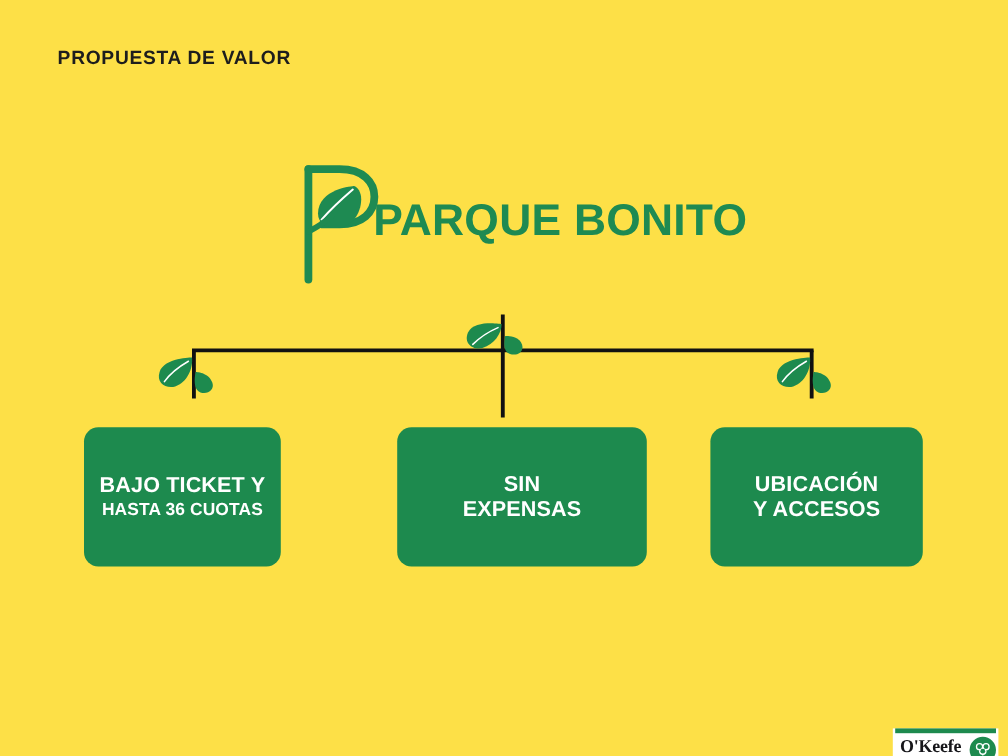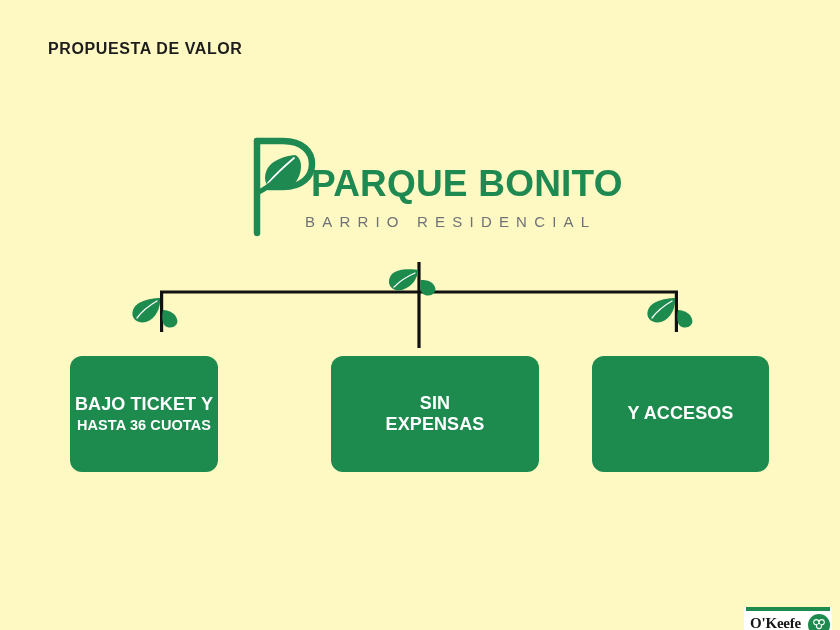--- a/index.html
+++ b/index.html
@@ -13,21 +13,21 @@
     position: relative;
     overflow: hidden;
     font-family: "Liberation Sans", sans-serif;
     background: #ffffff;
   }
 
   #slide {
     position: absolute;
     left: 0; top: 0;
     width: 840px; height: 630px;
-    background: #fef9c3;
+    background: #fde047;
   }
 
   
   #slide-title {
     position: absolute;
     left: 48px;
     top: 40px;
     font-size: 16px;
     font-weight: 800;
     letter-spacing: 0.6px;
@@ -87,21 +87,21 @@
     height: 116px;
     border-radius: 12px;
     background: #1d8a4e;
     display: flex;
     flex-direction: column;
     align-items: center;
     justify-content: center;
     box-sizing: border-box;
     padding: 6px 10px;
   }
-  #card-0 { left: 70px;  width: 148px; }
+  #card-0 { left: 70px;  width: 164px; }
   #card-1 { left: 331px; width: 208px; }
   #card-2 { left: 592px; width: 177px; }
 
   .card-line {
     color: #ffffff;
     font-weight: 800;
     font-size: 18px;
     line-height: 1.18;
     text-align: center;
     white-space: nowrap;
@@ -181,21 +181,20 @@
 
       <path d="M52 22 C52 22 22 24 22 45 C22 53 29 57 36 57 C50 57 58 45 58 33 C58 27 55 23 52 22 Z" fill="#1e8a52"></path>
 
       <path d="M51 25 C44 31 33 41 25 50" stroke="#ffffff" stroke-width="1.7" fill="none" stroke-linecap="round"></path>
 
       <path d="M14 60 C22 56 28 52 33 47" stroke="#1e8a52" stroke-width="5" stroke-linecap="round" fill="none"></path>
     </svg>
 
     <div id="brand-wordmark">PARQUE BONITO</div>
 
-    <div id="brand-subtitle">BARRIO RESIDENCIAL</div>
   </div>
 
   <svg id="connector" viewBox="0 0 600 115">
 
     <path d="M40 44 L558 44" stroke="#111111" stroke-width="3.2" fill="none"></path>
 
     <path d="M41.6 44 L41.6 84" stroke="#111111" stroke-width="3.2" fill="none"></path>
 
     <path d="M556.4 44 L556.4 84" stroke="#111111" stroke-width="3.2" fill="none"></path>
 
@@ -224,20 +223,21 @@
     <div class="card-line">BAJO TICKET Y</div>
     <div class="card-line sub">HASTA 36 CUOTAS</div>
   </div>
 
   <div class="card" id="card-1">
     <div class="card-line">SIN</div>
     <div class="card-line">EXPENSAS</div>
   </div>
 
   <div class="card" id="card-2">
+    <div class="card-line">UBICACIÓN</div>
     <div class="card-line">Y ACCESOS</div>
   </div>
 
   <div id="corner-logo">
     <div id="corner-logo-topbar"></div>
     <div id="corner-logo-name">O'Keefe</div>
     <div id="corner-logo-tagline">INMOBILIARIA RURAL Y CAMPOS</div>
     <svg id="corner-logo-mark" viewBox="0 0 24 24">
       <circle cx="12" cy="12" r="11" fill="#1d8a4e"></circle>
       <path d="M12 16.5 C12 13.5 12 12.5 12 11.5" stroke="#ffffff" stroke-width="1.1" fill="none"></path>

